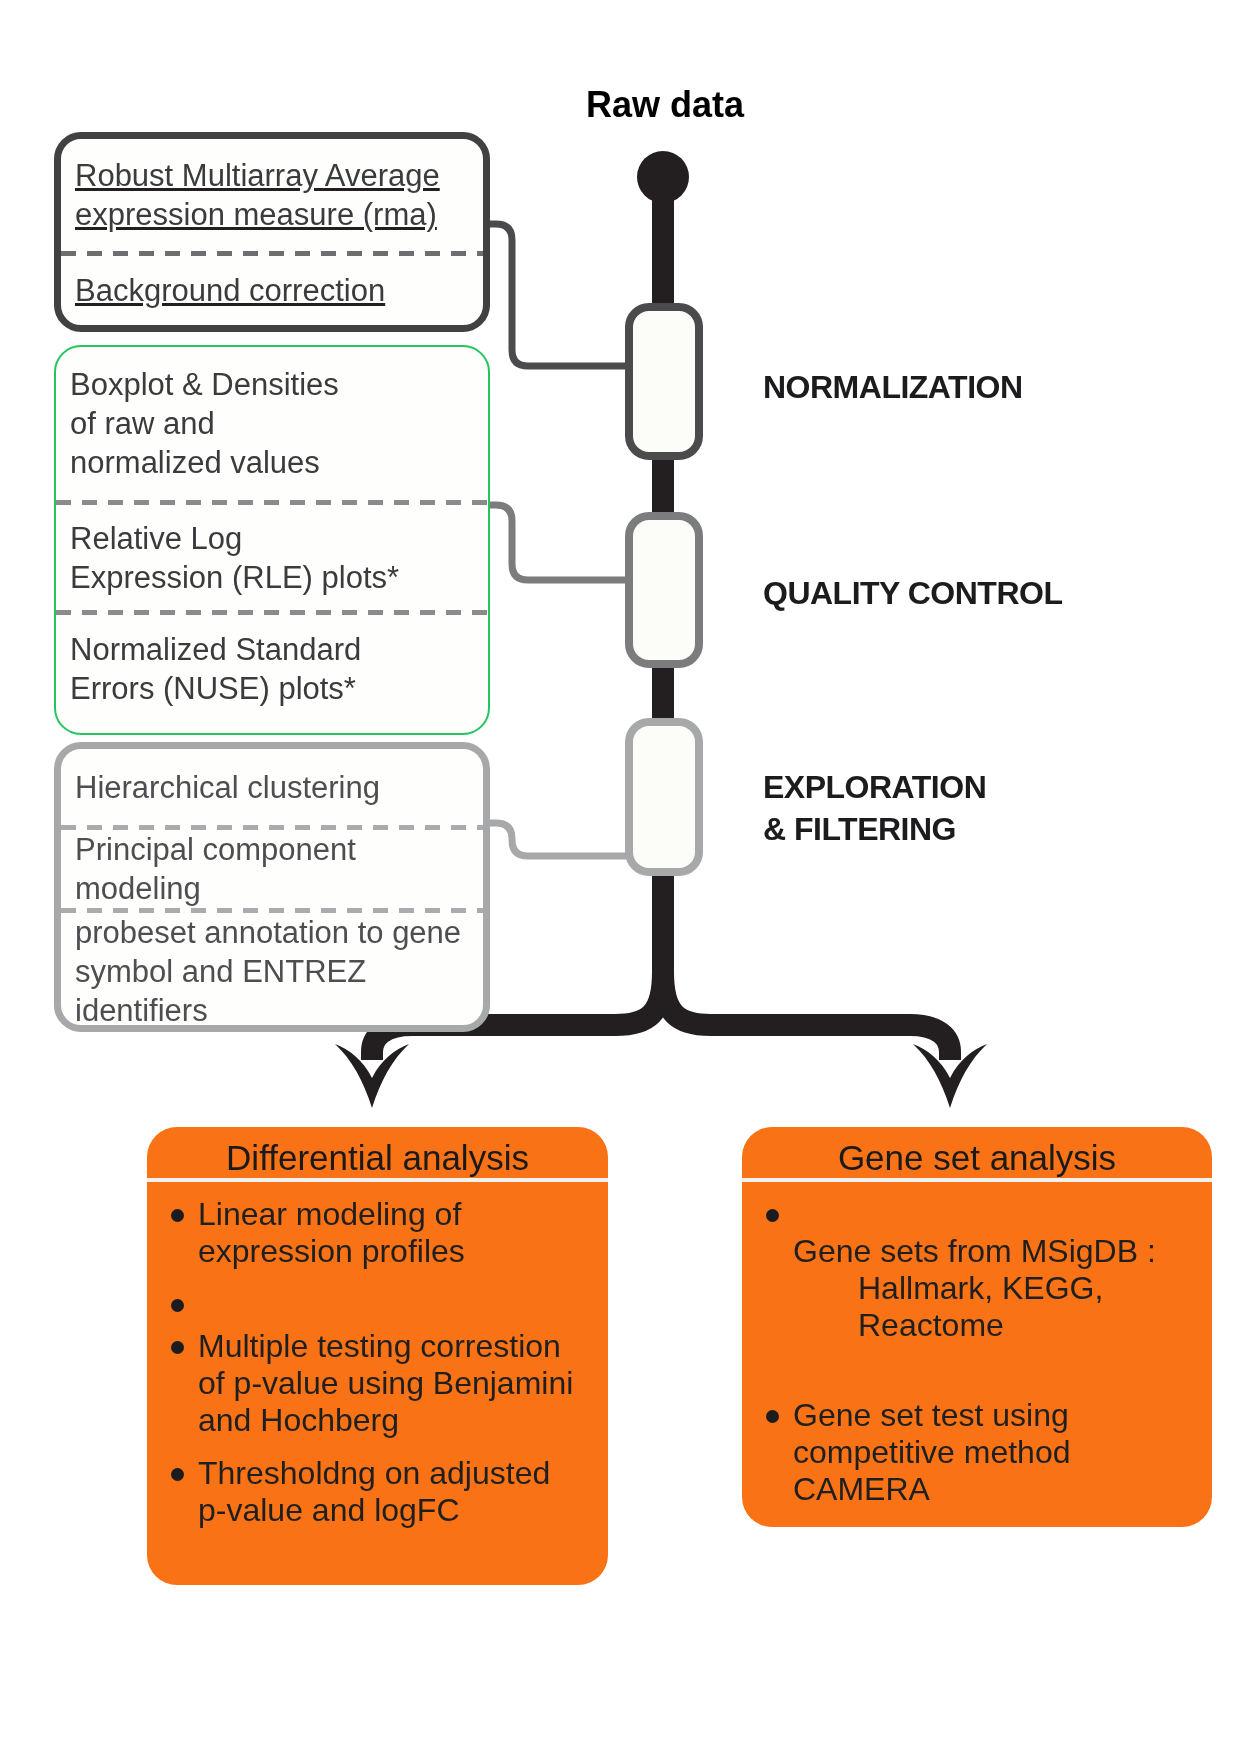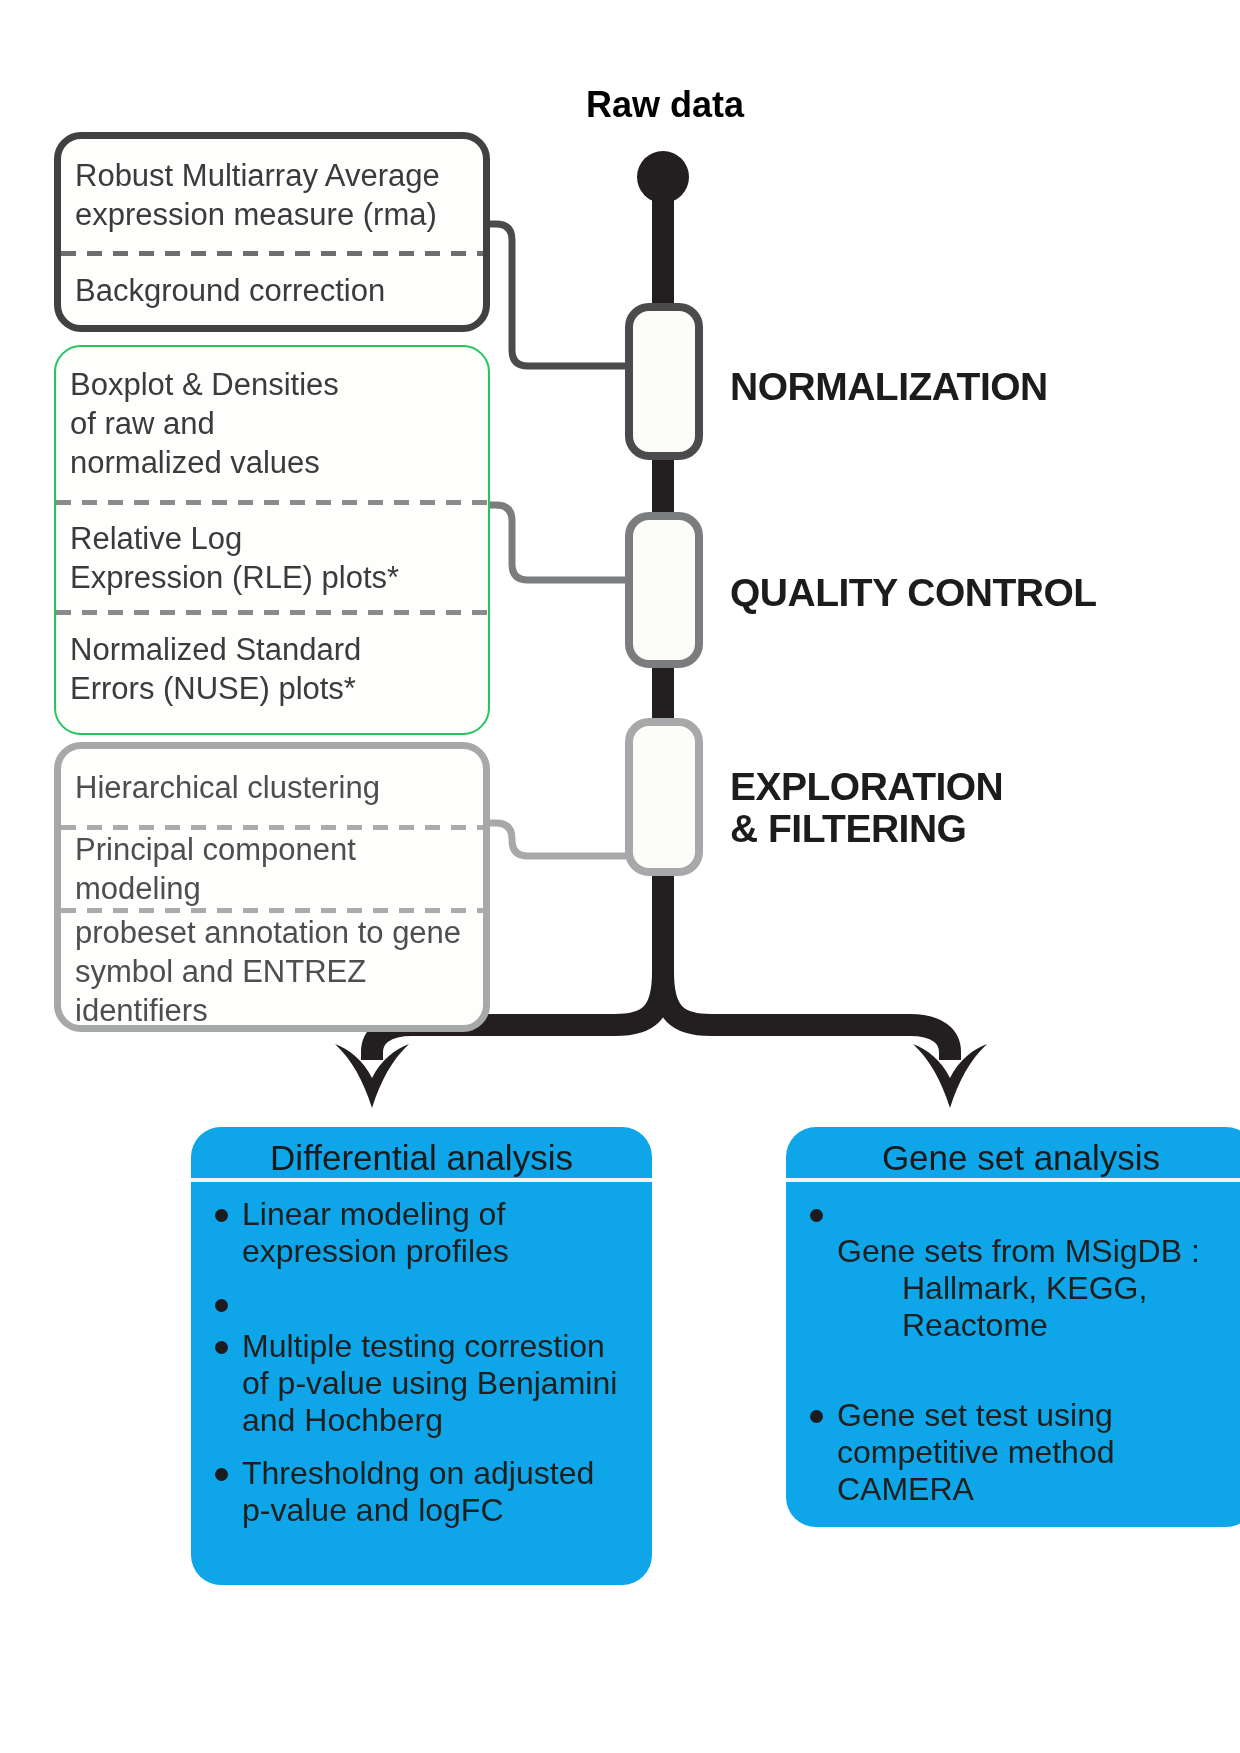--- a/index.html
+++ b/index.html
@@ -8,44 +8,44 @@
   .abs{position:absolute;}
   
   #flow-svg{position:absolute;left:0;top:0;width:1240px;height:1753px;z-index:1;}
   
   .raw-label{left:560px;top:84px;width:210px;text-align:center;
              font-size:36px;font-weight:bold;color:#000000;z-index:4;}
   
   .module{left:54px;width:436px;background:#fefefc;border-radius:27px;
           box-sizing:border-box;z-index:2;display:flex;flex-direction:column;
           padding:0;}
-  .module.m1{top:132px;height:200px;border:7px solid #414042;}
+  .module.m1{top:132px;height:200px;border:7px solid #414042;text-decoration:underline;}
   .module.m2{top:345px;height:390px;border:2px solid #22c55e;}
   .module.m3{top:742px;height:290px;border:7px solid #a7a8aa;}
   .mod-sec{display:flex;flex-direction:column;justify-content:center;
            padding-left:14px;padding-right:6px;font-size:31px;line-height:39px;
            white-space:pre-line;}
   .m1 .mod-sec,.m2 .mod-sec{color:#3b3b3d;}
   .m3 .mod-sec{color:#4e4e50;}
   .dash{height:5px;flex:0 0 5px;}
   .m1 .dash{background:repeating-linear-gradient(90deg,#6d6e70 0 15px,transparent 15px 26px);}
   .m2 .dash{background:repeating-linear-gradient(90deg,#8a8b8d 0 15px,transparent 15px 26px);}
   .m3 .dash{background:repeating-linear-gradient(90deg,#aaabad 0 15px,transparent 15px 26px);}
   
   .node{left:625px;width:78px;background:#fcfcf9;border-radius:24px;
         box-sizing:border-box;z-index:3;}
   .node.n1{top:303px;height:157px;border:8px solid #4b4b4d;}
   .node.n2{top:512px;height:156px;border:8px solid #7b7c7e;}
   .node.n3{top:718px;height:158px;border:8px solid #a7a8aa;}
   
-  .stage-label{left:730px;font-size:39px;font-weight:bold;color:#1c1c1e;
+  .stage-label{left:763px;font-size:32px;font-weight:bold;color:#1c1c1e;
                letter-spacing:-0.5px;line-height:42px;white-space:pre-line;z-index:4;}
   .sl1{top:366px;} .sl2{top:572px;} .sl3{top:766px;}
   
-  .panel{background:#0ea5e9;border-radius:30px;z-index:2;box-sizing:border-box;margin-left:44px;}
+  .panel{background:#f97316;border-radius:30px;z-index:2;box-sizing:border-box;}
   .panel.p-left{left:147px;top:1127px;width:461px;height:458px;}
   .panel.p-right{left:742px;top:1127px;width:470px;height:400px;}
   .panel-title{text-align:center;font-size:35px;color:#1a1a1a;
                padding-top:11px;height:38px;}
   .panel-sep{height:4px;background:#f2f2f0;margin-top:2px;}
   .panel-body{padding:14px 10px 0 24px;}
   .bullet{display:flex;margin-bottom:16px;}
   .bullet-dot{flex:0 0 13px;width:13px;height:13px;border-radius:50%;
               background:#1c1c1e;margin:13px 14px 0 0;}
   .bullet-text{font-size:32px;line-height:37px;color:#1f1f1f;white-space:pre-line;}

